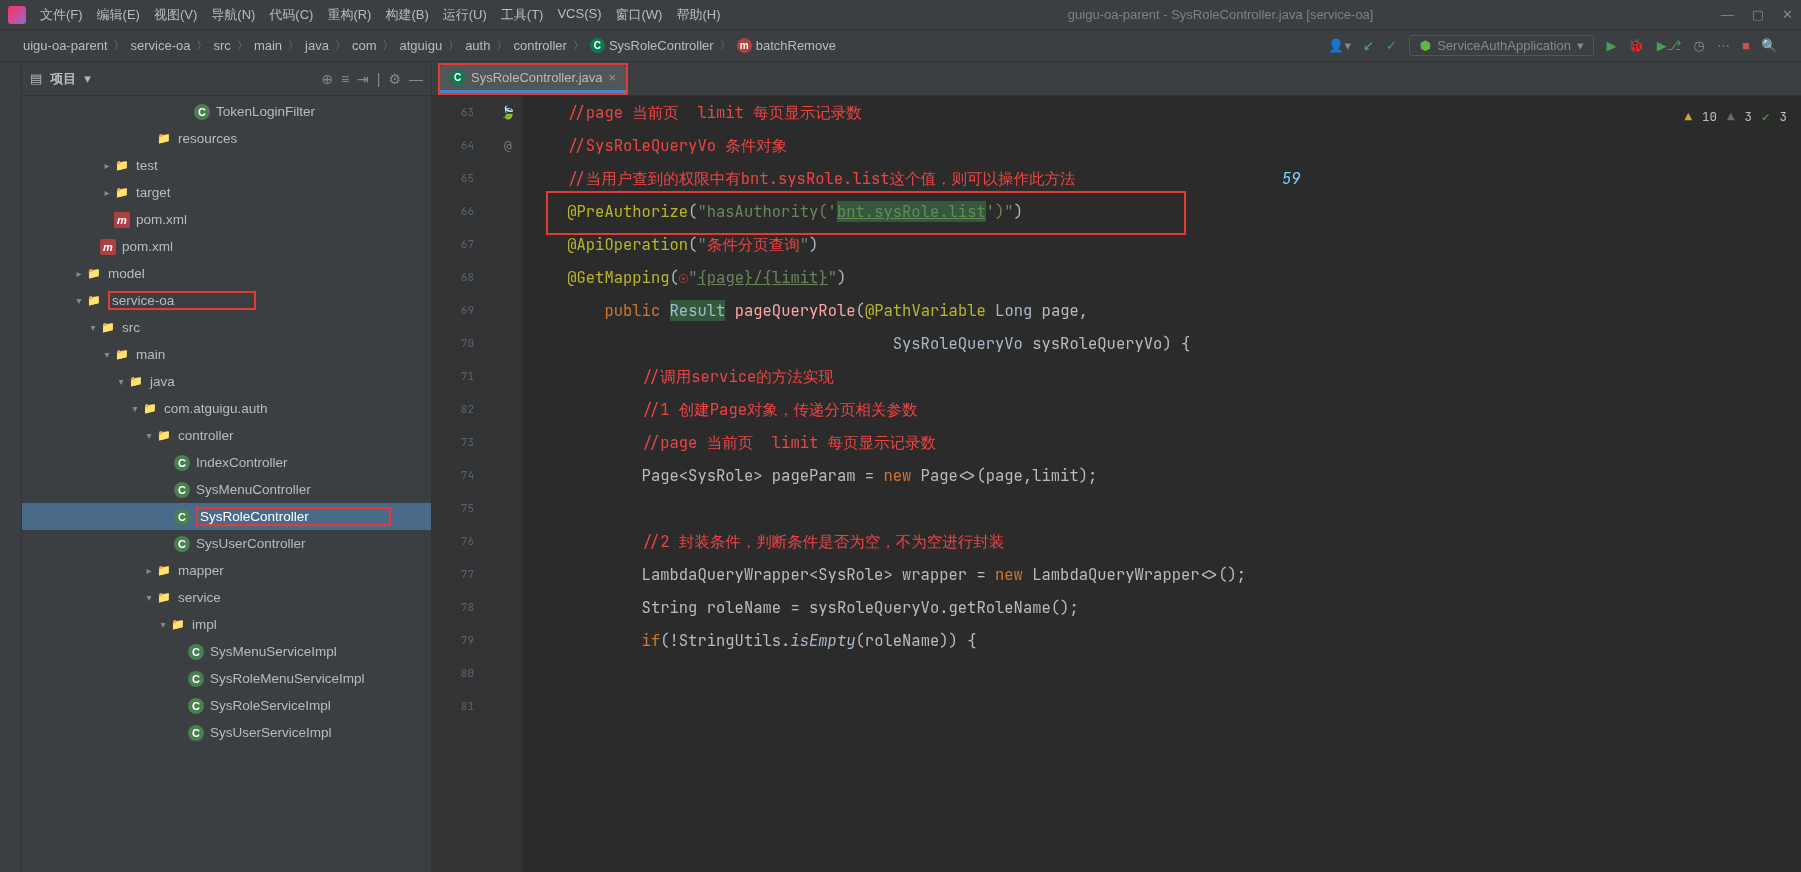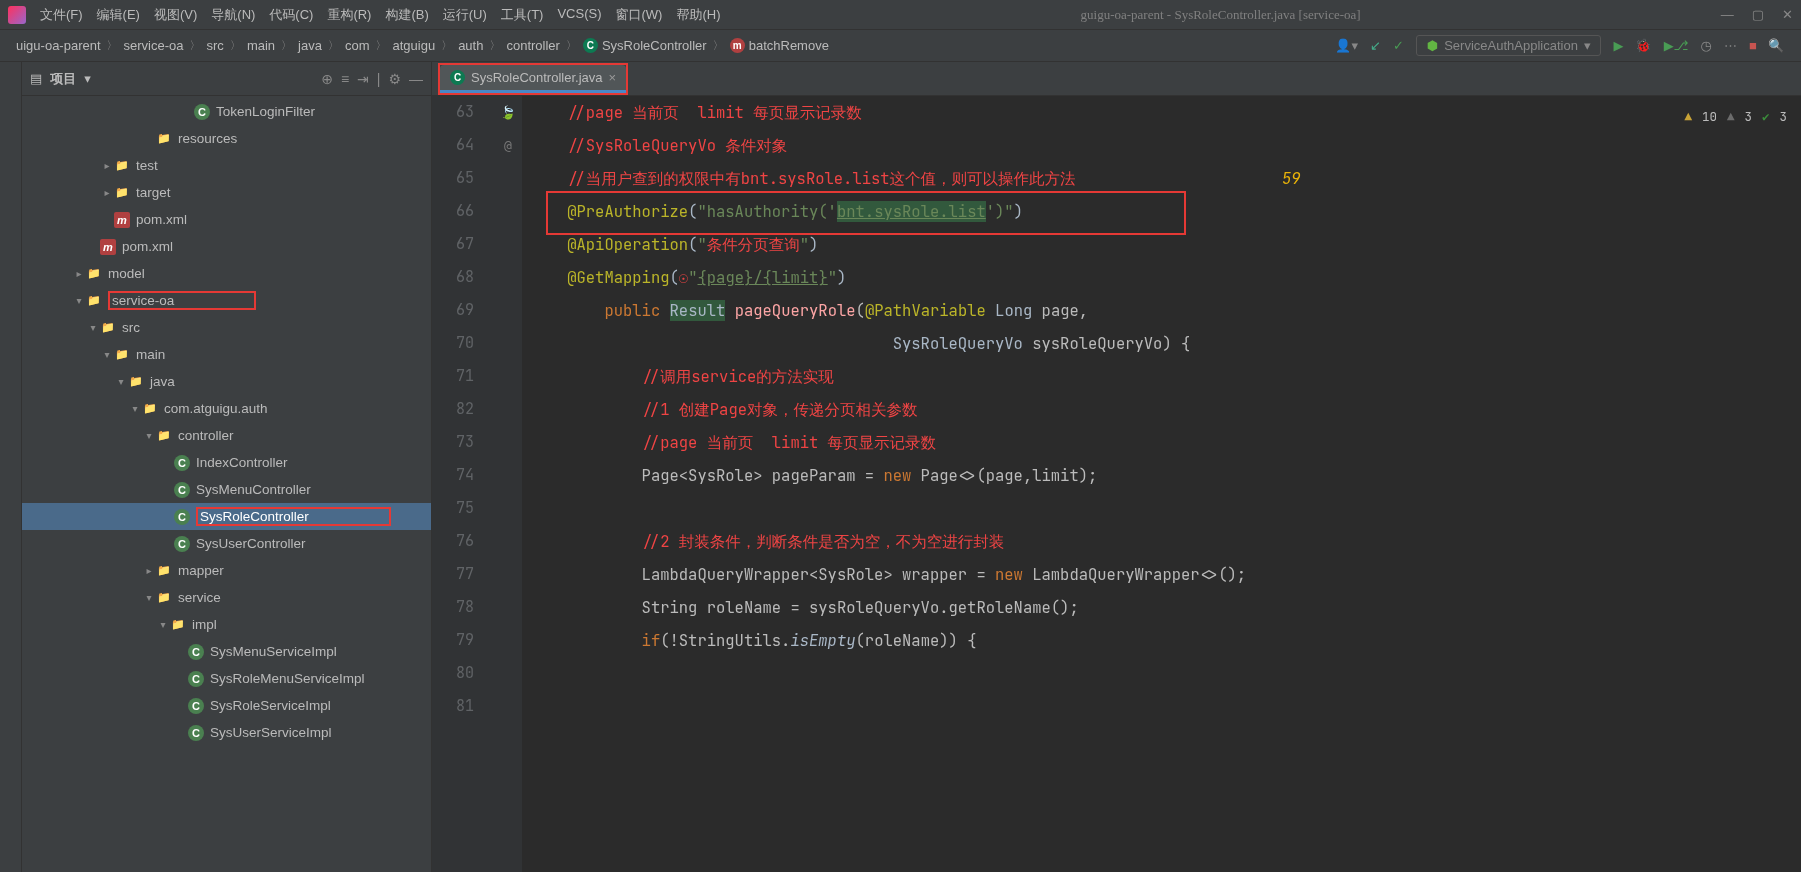--- a/index.html
+++ b/index.html
@@ -2,25 +2,25 @@
 <html><head>
 <meta charset="utf-8">
 <style>
 * { margin: 0; padding: 0; box-sizing: border-box; }
 body { background: #2b2b2b; color: #bbbbbb; font-family: "Segoe UI", "Microsoft YaHei", sans-serif; font-size: 13px; overflow: hidden; }
 
 
 .menu-bar { height: 30px; background: #3c3f41; display: flex; align-items: center; padding: 0 8px; gap: 14px; border-bottom: 1px solid #323232; }
 .menu-bar .logo { width: 18px; height: 18px; background: linear-gradient(135deg, #fe315d, #9966cc); border-radius: 3px; }
 .menu-item { color: #bbbbbb; cursor: pointer; font-size: 13px; }
-.title-center { flex: 1; text-align: center; color: #808080; font-size: 13px; font-family: Liberation Serif, serif; }
+.title-center { flex: 1; text-align: center; color: #808080; font-size: 13px; }
 .win-controls { display: flex; gap: 18px; color: #888; }
 
 
-.nav-bar { height: 32px; background: #3c3f41; display: flex; align-items: center; padding: 0 16px; gap: 6px; border-bottom: 1px solid #323232; }
+.nav-bar { height: 32px; background: #3c3f41; display: flex; align-items: center; padding: 0 23px; gap: 6px; border-bottom: 1px solid #323232; }
 .crumb { color: #bbbbbb; display: flex; align-items: center; gap: 4px; cursor: pointer; font-size: 13px; }
 .crumb-sep { color: #888; font-size: 11px; }
 .nav-bar .spacer { flex: 1; }
 .nav-icons { display: flex; align-items: center; gap: 12px; }
 .nav-icons span { color: #888; cursor: pointer; }
 .run-config { background: #3c3f41; border: 1px solid #555; padding: 2px 10px; border-radius: 3px; display: flex; align-items: center; gap: 6px; color: #bbbbbb; }
 .badge-c { display: inline-flex; width: 15px; height: 15px; background: #0d7a52; color: white; border-radius: 50%; align-items: center; justify-content: center; font-size: 10px; font-weight: bold; }
 .badge-m { display: inline-flex; width: 15px; height: 15px; background: #b04040; color: white; border-radius: 50%; align-items: center; justify-content: center; font-size: 10px; font-weight: bold; }
 
 
@@ -50,39 +50,39 @@
 
 
 .editor { flex: 1; background: #2b2b2b; display: flex; flex-direction: column; }
 .tabs { height: 34px; background: #3c3f41; display: flex; align-items: flex-end; padding-left: 6px; border-bottom: 1px solid #323232; }
 .tab { height: 28px; padding: 0 10px; display: flex; align-items: center; gap: 6px; color: #bbbbbb; background: #515658; border-top-left-radius: 4px; border-top-right-radius: 4px; }
 .tab.active { border-bottom: 3px solid #4a88c7; }
 .tab .close { color: #999; cursor: pointer; }
 .tab-wrap-red { border: 2px solid #e53935; }
 
 .code-area { flex: 1; display: flex; overflow: hidden; position: relative; }
-.gutter { width: 62px; background: #313335; color: #606366; text-align: right; padding-right: 20px; font-family: "JetBrains Mono", Consolas, monospace; font-size: 15px; line-height: 33px; }
+.gutter { width: 62px; background: #313335; color: #606366; text-align: right; padding-right: 20px; font-family: "JetBrains Mono", Consolas, monospace; font-size: 11px; line-height: 33px; }
 .gutter-icons { width: 28px; background: #313335; font-family: Consolas, monospace; font-size: 13px; line-height: 33px; color: #777; text-align: center; }
 .code { flex: 1; font-family: "JetBrains Mono", Consolas, monospace; font-size: 15.5px; line-height: 33px; padding-left: 8px; position: relative; }
 .code .cline { white-space: pre; height: 33px; }
 .inspections { position: absolute; top: 4px; right: 14px; display: flex; gap: 10px; font-size: 12.5px; align-items: center; }
 .insp-warn { color: #c9a336; }
 .insp-weak { color: #6b6b6b; }
 .insp-ok { color: #3b8c3b; }
 
 
 .c-comment { color: #ef4444; }
 .c-anno { color: #bbb529; }
 .c-str { color: #6a8759; }
 .c-link { color: #6a8759; text-decoration: underline; }
 .c-kw { color: #cc7832; }
 .c-id { color: #a9b7c6; }
 .c-method { color: #fca5a5; }
 .c-type { color: #a9b7c6; }
-.c-hint { color: #eab308; font-style: italic; }
+.c-hint { color: #7dd3fc; font-style: italic; }
 .c-static-italic { font-style: italic; color: #a9b7c6; }
 .hl-text { background: #32593d; }
 
 .code-redbox { position: absolute; border: 2px solid #e53935; }
 </style>
 </head>
 <body>
 
 <div class="menu-bar">
   <div class="logo"></div>

